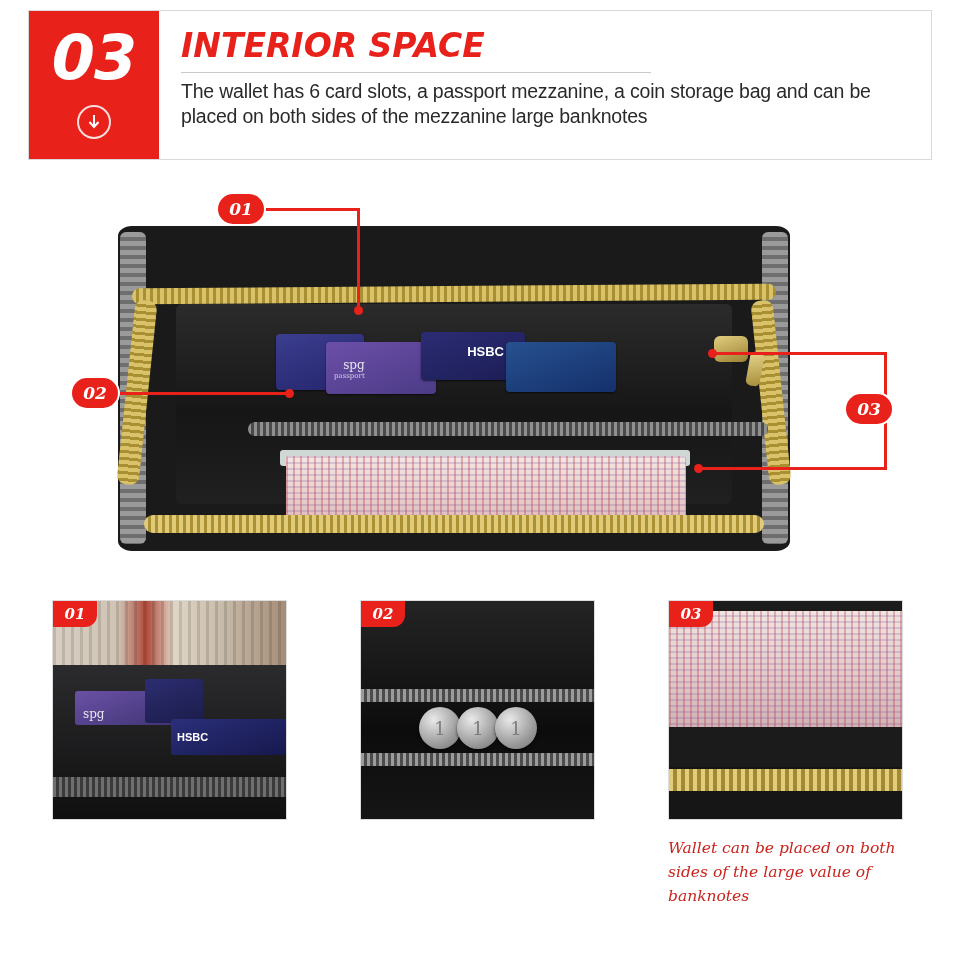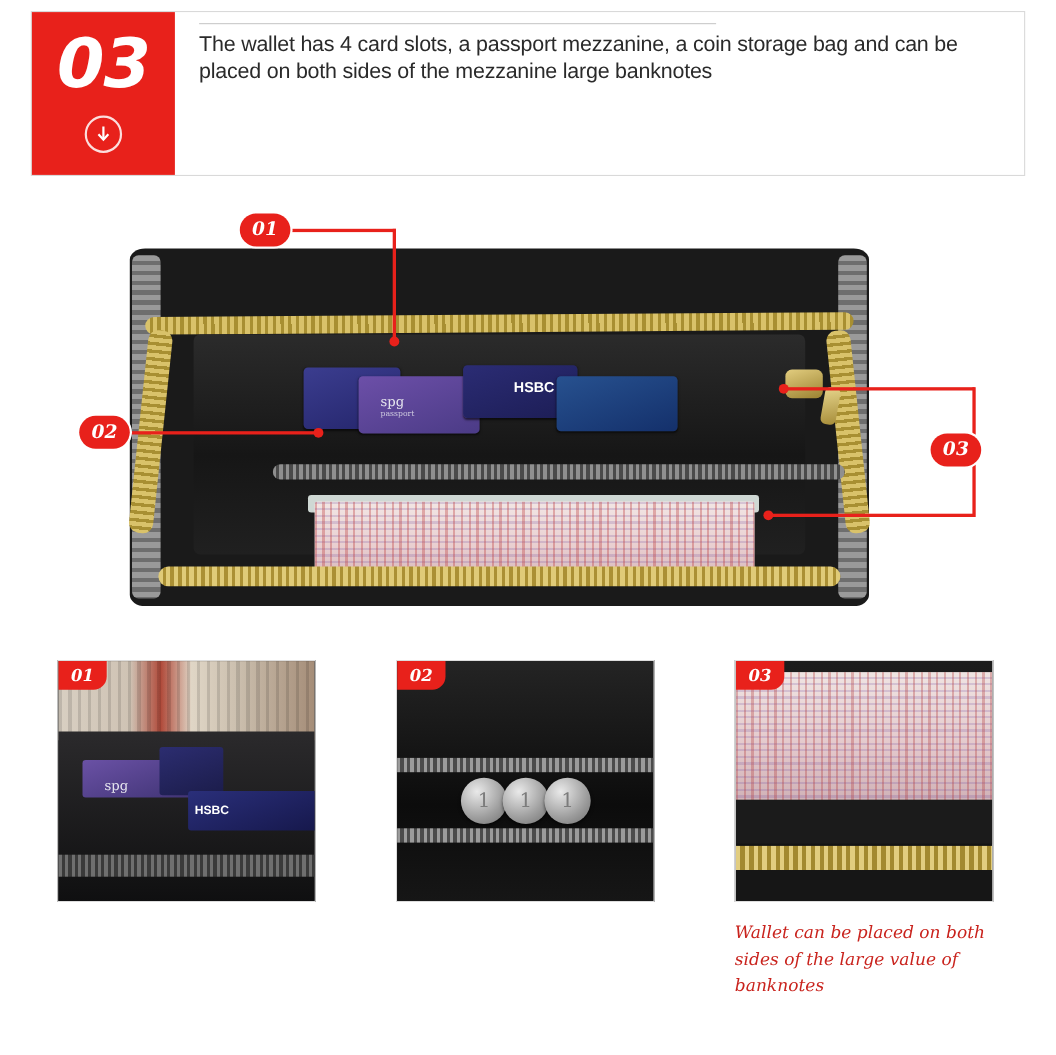--- a/index.html
+++ b/index.html
@@ -165,24 +165,25 @@
     position: absolute;
     border-radius: 4px;
     box-shadow: 0 1px 2px rgba(0,0,0,0.6);
   }
   .card-1 { left: 100px; top: 30px; width: 88px; height: 56px; background: linear-gradient(160deg,#3b3d8f,#24256b); }
   .card-2 { left: 150px; top: 38px; width: 110px; height: 52px; background: linear-gradient(160deg,#6c4fa8,#4b3b86); }
   .card-3 { left: 245px; top: 28px; width: 104px; height: 48px; background: linear-gradient(160deg,#2b2c74,#1c1d55); }
   .card-4 { left: 330px; top: 38px; width: 110px; height: 50px; background: linear-gradient(160deg,#27518f,#14306b); }
   .card-label {
     position: absolute;
-    left: 20px; top: 16px;
+    left: 8px; top: 16px;
     color: #e7e7ef;
     font-size: 12px;
     font-family: "DejaVu Serif", serif;
+    text-align: right;
   }
   .card-label small { font-size: 7px; display:block; opacity:.8; }
   .card-hsbc {
     position: absolute;
     right: 4px; top: 12px;
     color: #fff;
     font-size: 13px;
     font-weight: bold;
     font-family: "Liberation Sans", sans-serif;
   }
@@ -357,22 +358,23 @@
   <div class="header-num-block">
     <div class="header-num">03</div>
     <div class="header-arrow-circle">
       <svg width="14" height="16" viewBox="0 0 14 16" aria-hidden="true">
         <path d="M7 1 L7 12" stroke="#ffffff" stroke-width="2" fill="none"></path>
         <path d="M2.5 8 L7 13 L11.5 8" stroke="#ffffff" stroke-width="2" fill="none"></path>
       </svg>
     </div>
   </div>
   <div class="header-body">
+    <div class="header-title">INTERIOR SPACE</div>
     <div class="header-rule"></div>
-    <div class="header-desc">The wallet has 4 card slots, a passport mezzanine, a coin storage bag and can be placed on both sides of the mezzanine large banknotes</div>
+    <div class="header-desc">The wallet has 6 card slots, a passport mezzanine, a coin storage bag and can be placed on both sides of the mezzanine large banknotes</div>
   </div>
 </div>
 
 <div class="photo-main">
   <div class="wallet-wrap">
     <div class="wallet-outer"></div>
     <div class="wallet-edge-l"></div>
     <div class="wallet-edge-r"></div>
     <div class="zip-top"></div>
     <div class="zip-top-left"></div>

